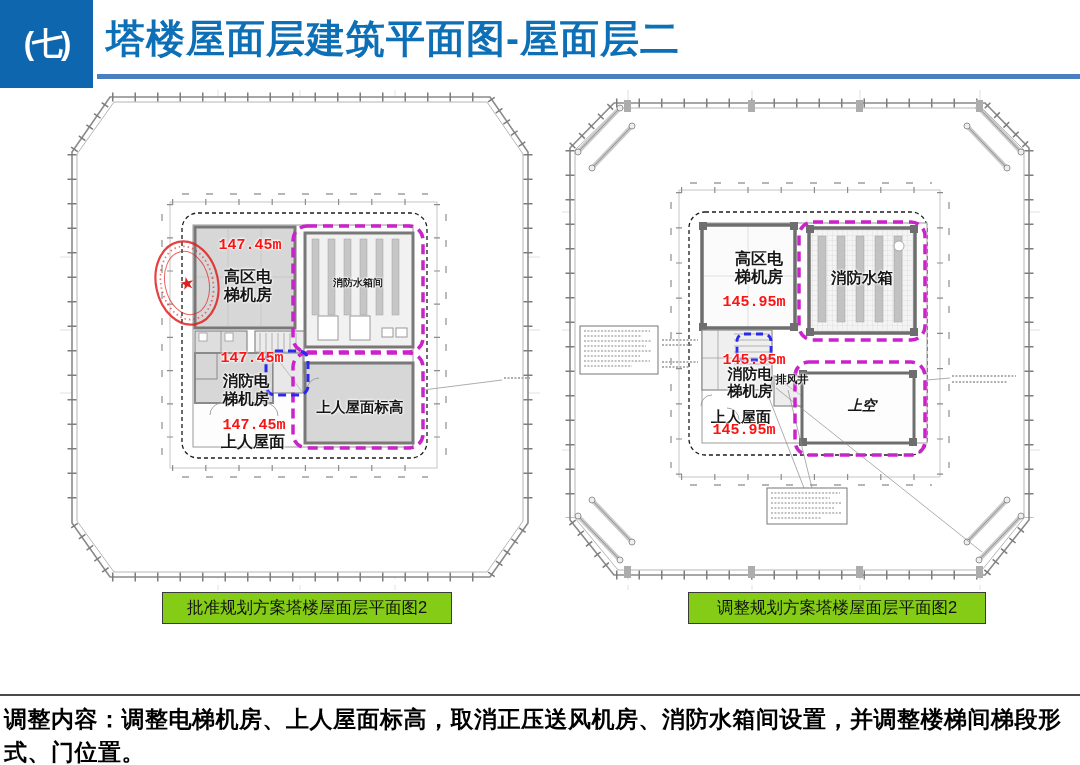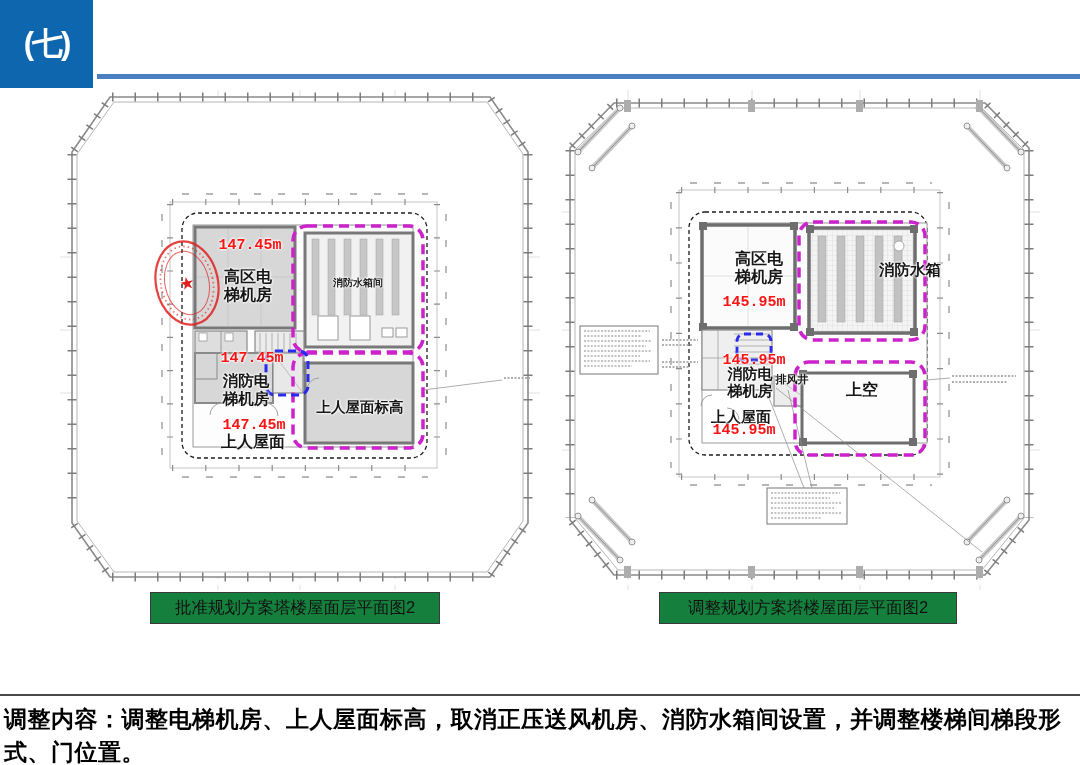--- a/index.html
+++ b/index.html
@@ -16,37 +16,38 @@
   .plan{position:absolute;width:480px;height:500px;}
   .plan svg{position:absolute;left:0;top:0;}
   .plan-left{left:60px;top:90px;}
   .plan-right{left:562px;top:90px;width:478px;}
   .lbl{position:absolute;transform:translate(-50%,-50%);text-align:center;white-space:nowrap;
        text-shadow:0 0 3px #fff,0 0 3px #fff,0 0 2px #fff;}
   .room{font-weight:700;color:#161616;font-size:16px;line-height:1.15;}
   .room.w3{white-space:normal;width:3.3em;word-break:break-all;text-align:center;}
   .room.small{font-size:14.5px;}
   .elev{font-weight:700;color:#fa1414;font-size:15px;font-family:Liberation Mono, monospace;}
-  .caption{position:absolute;height:30px;border:1.5px solid #3a3a3a;background:#15803d;
-           display:flex;align-items:center;justify-content:center;font-size:16.5px;color:#111;}
+  .caption{position:absolute;height:30px;border:1.5px solid #3a3a3a;background:#84cc16;
+           display:flex;align-items:center;justify-content:center;font-size:16.5px;color:#111;margin-left:12px;}
   .caption-left{left:150px;top:592px;width:288px;}
-  .caption-right{left:659px;top:592px;width:296px;}
+  .caption-right{left:676px;top:592px;width:296px;}
   
   .footer{position:absolute;left:0;top:694px;width:1080px;border-top:2px solid #4a4a4a;background:#fff;}
   .footer .txt{padding:7px 6px 0 4px;font-size:23px;font-weight:700;color:#000;line-height:1.42;
                letter-spacing:.5px;}
 </style>
 </head>
 <body>
 
 <div class="page">
 
   <div class="badge">
     <span>(七)</span>
   </div>
+  <div class="title">塔楼屋面层建筑平面图-屋面层二</div>
   <div class="title-underline"></div>
 
   <div class="plan plan-left">
     <svg width="480" height="500" viewBox="0 0 480 500">
 
       <g stroke="#dedede" stroke-width="0.9" stroke-dasharray="18 6 3 6">
         <line x1="158" y1="0" x2="158" y2="500"></line>
           <line x1="240" y1="0" x2="240" y2="500"></line>
           <line x1="335" y1="0" x2="335" y2="500"></line>
         <line x1="0" y1="167" x2="480" y2="167"></line>
@@ -368,27 +369,27 @@
       </g>
 
       <rect x="237" y="132" width="126" height="118" rx="14" fill="none" stroke="#cc22cc" stroke-width="3.5" stroke-dasharray="10 6"></rect>
       <rect x="233" y="272" width="130" height="93" rx="14" fill="none" stroke="#cc22cc" stroke-width="3.5" stroke-dasharray="10 6"></rect>
 
       <rect x="175" y="244" width="34" height="26" rx="7" fill="none" stroke="#2a2aee" stroke-width="2.8" stroke-dasharray="7 5"></rect>
     </svg>
 
     <div class="lbl room w3" style="left:197px;top:178px;">高区电梯机房</div>
     <div class="lbl elev" style="left:192px;top:212px;">145.95m</div>
-    <div class="lbl room" style="left:300px;top:180px;font-size:15.5px;margin-left:48px;">消防水箱</div>
+    <div class="lbl room" style="left:300px;top:188px;font-size:15.5px;">消防水箱</div>
     <div class="lbl elev" style="left:192px;top:270px;">145.95m</div>
     <div class="lbl room w3" style="left:188px;top:292px;font-size:15px;">消防电梯机房</div>
     <div class="lbl room" style="left:230px;top:289px;font-size:11px;">排风井</div>
     <div class="lbl room" style="left:179px;top:327px;font-size:15px;">上人屋面</div>
     <div class="lbl elev" style="left:182px;top:340px;">145.95m</div>
-    <div class="lbl room" style="left:300px;top:300px;font-size:16px;">上空</div>
+    <div class="lbl room" style="left:300px;top:315px;font-size:14px;font-style:italic;">上空</div>
   </div>
 
   <div class="caption caption-left">批准规划方案塔楼屋面层平面图2</div>
   <div class="caption caption-right">调整规划方案塔楼屋面层平面图2</div>
 
   <div class="footer">
     <div class="txt">调整内容：调整电梯机房、上人屋面标高，取消正压送风机房、消防水箱间设置，并调整楼梯间梯段形式、门位置。</div>
   </div>
 
 </div>

